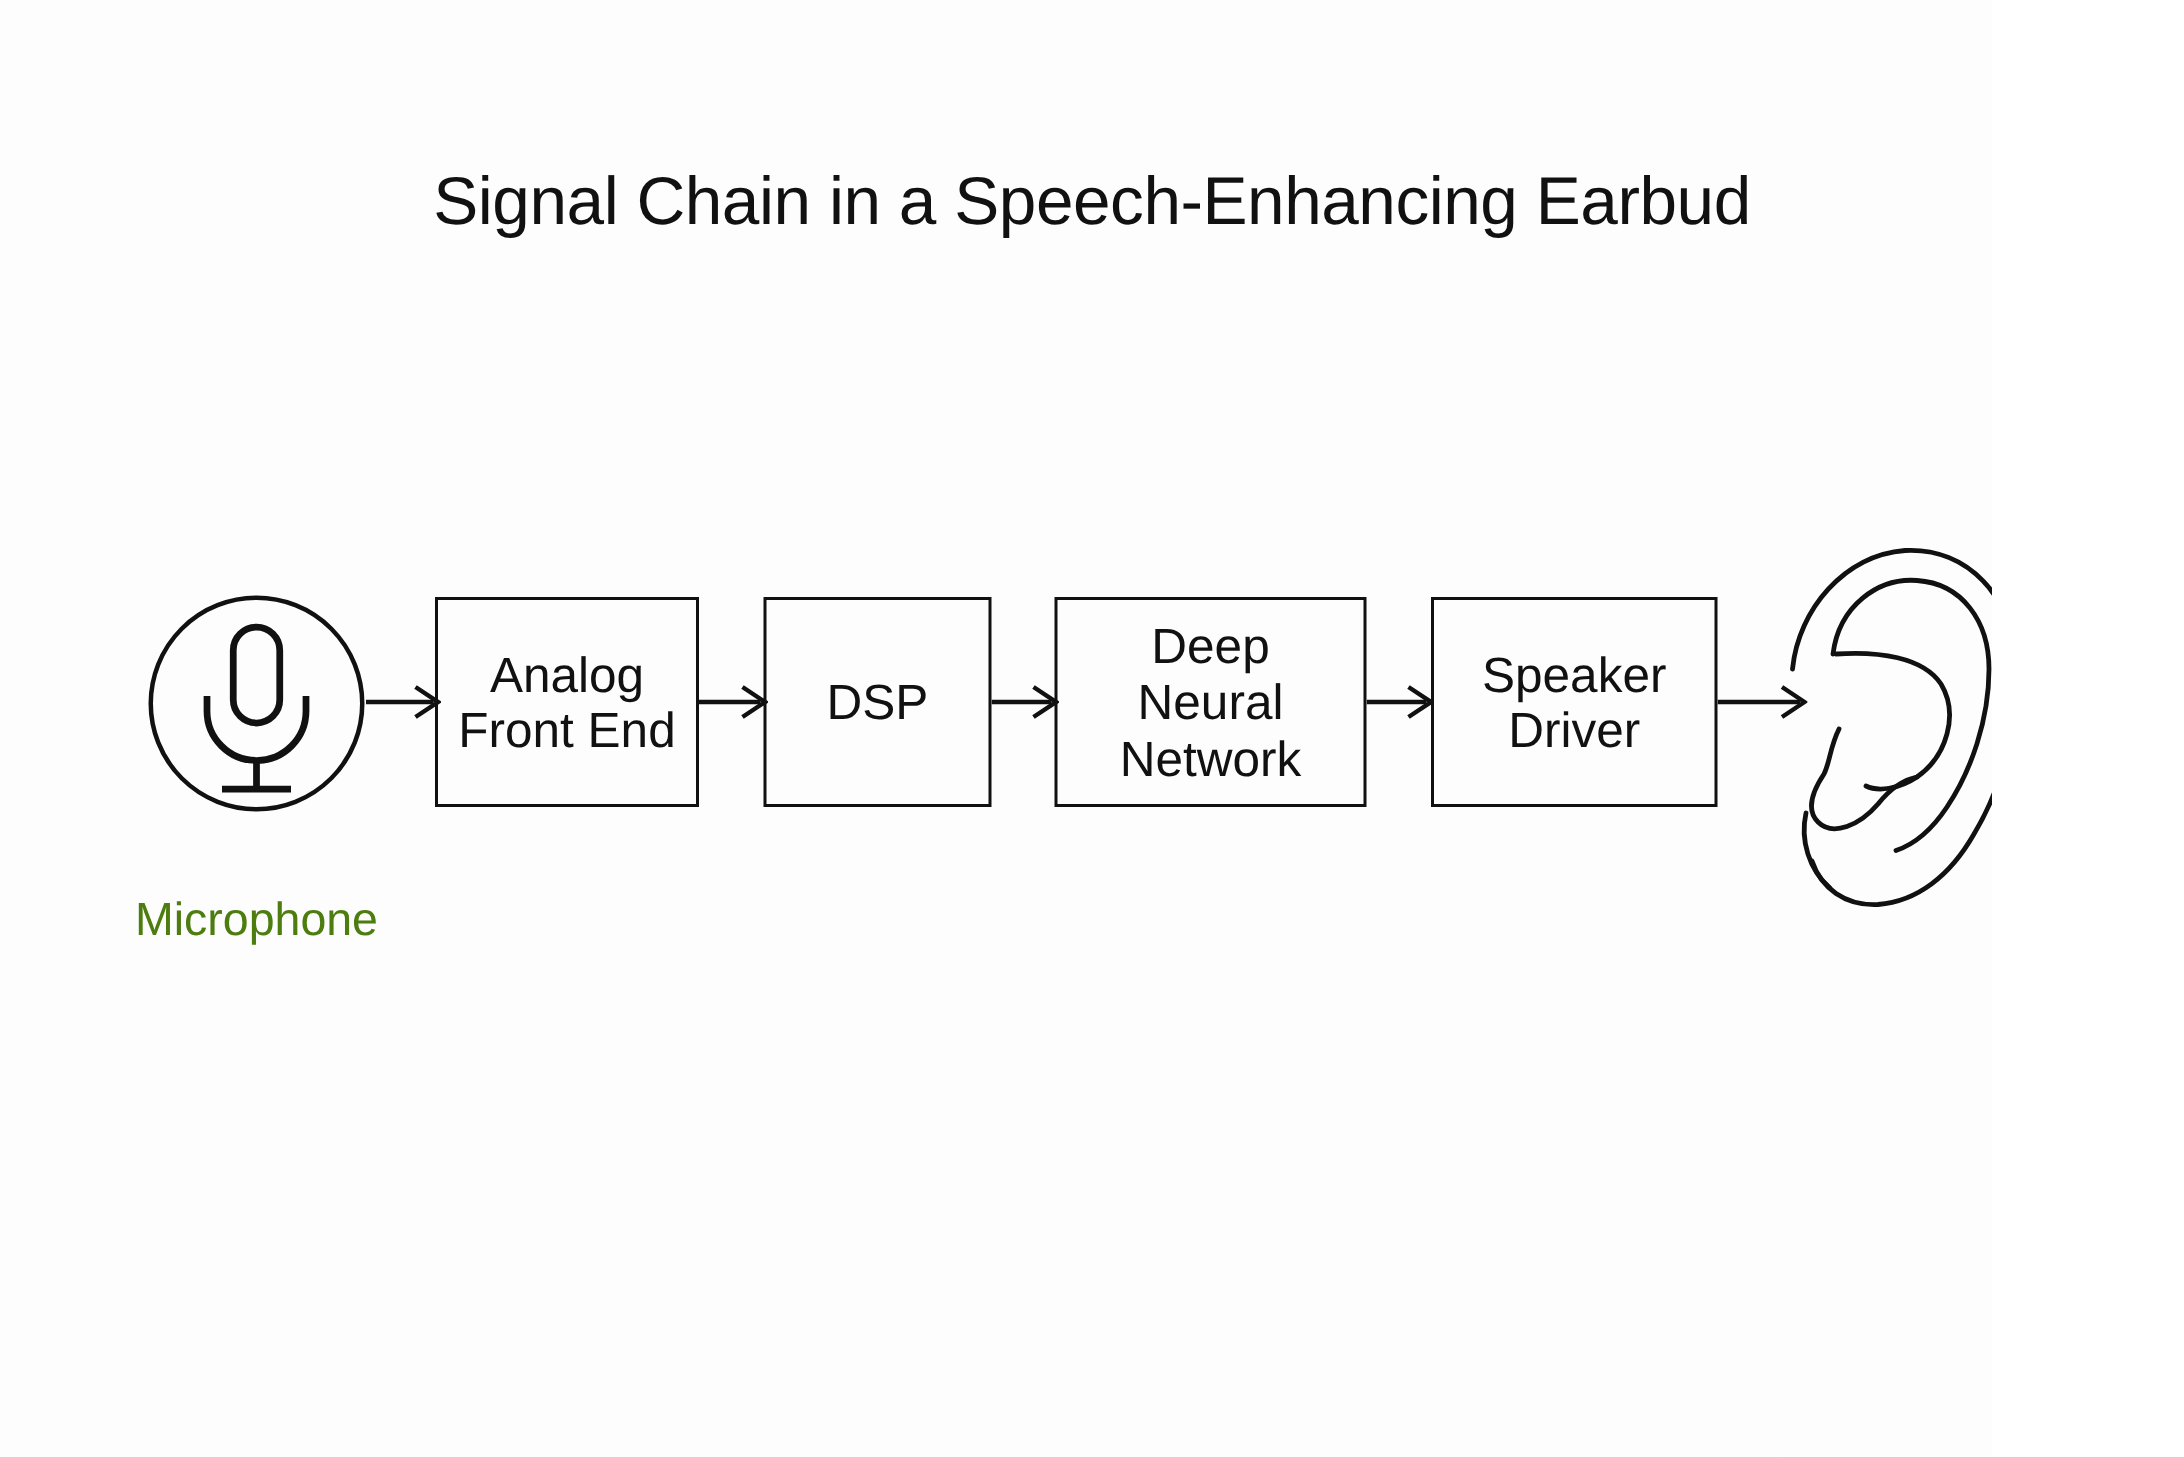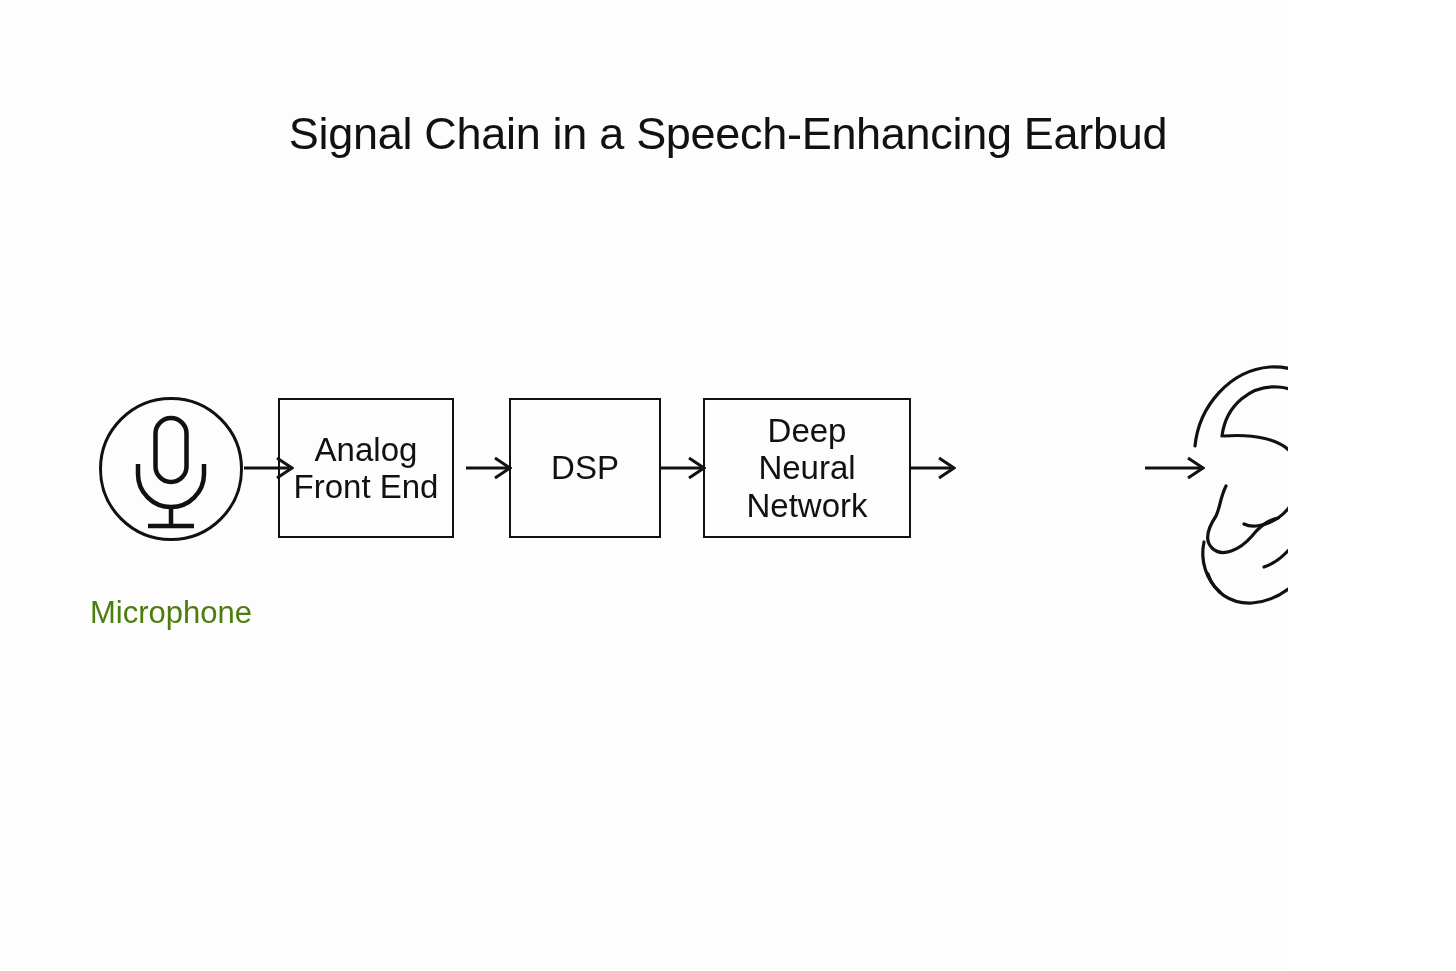--- a/index.html
+++ b/index.html
@@ -8,20 +8,21 @@
     background: #ffffff;
   }
   #canvas {
     position: relative;
     width: 1288px;
     height: 971px;
     background: #fdfdfd;
     overflow: hidden;
     font-family: "Liberation Sans", sans-serif;
     color: #111111;
+    padding-left: 40px;
   }
 
   
   #diagram-title {
     position: absolute;
     left: 0;
     top: 108px;
     width: 1456px;
     text-align: center;
     font-size: 45px;
@@ -108,21 +109,21 @@
     <div>Microphone</div>
   </div>
 
   <div class="connector" style="left:244px; width:50px;">
     <svg width="50" height="30" viewBox="0 0 50 30">
       <line x1="0" y1="15" x2="45" y2="15" stroke="#111111" stroke-width="3"></line>
       <path d="M 33 5 L 48 15 L 33 25" fill="none" stroke="#111111" stroke-width="3"></path>
     </svg>
   </div>
 
-  <div class="stage-box" style="left:278px; top:398px; width:176px; height:140px;">
+  <div class="stage-box" style="left:290px; top:398px; width:176px; height:140px;">
     <span class="stage-label">Analog
 Front End</span>
   </div>
 
   <div class="connector" style="left:466px; width:46px;">
     <svg width="46" height="30" viewBox="0 0 46 30">
       <line x1="0" y1="15" x2="41" y2="15" stroke="#111111" stroke-width="3"></line>
       <path d="M 29 5 L 44 15 L 29 25" fill="none" stroke="#111111" stroke-width="3"></path>
     </svg>
   </div>
@@ -144,20 +145,24 @@
 Network</span>
   </div>
 
   <div class="connector" style="left:911px; width:45px;">
     <svg width="45" height="30" viewBox="0 0 45 30">
       <line x1="0" y1="15" x2="40" y2="15" stroke="#111111" stroke-width="3"></line>
       <path d="M 28 5 L 43 15 L 28 25" fill="none" stroke="#111111" stroke-width="3"></path>
     </svg>
   </div>
 
+  <div class="stage-box" style="left:954px; top:398px; width:191px; height:140px;">
+    <span class="stage-label">Speaker
+Driver</span>
+  </div>
 
   <div class="connector" style="left:1145px; width:60px;">
     <svg width="60" height="30" viewBox="0 0 60 30">
       <line x1="0" y1="15" x2="55" y2="15" stroke="#111111" stroke-width="3"></line>
       <path d="M 43 5 L 58 15 L 43 25" fill="none" stroke="#111111" stroke-width="3"></path>
     </svg>
   </div>
 
   <div id="ear-node">
     <svg width="165" height="250" viewBox="0 0 165 250">

